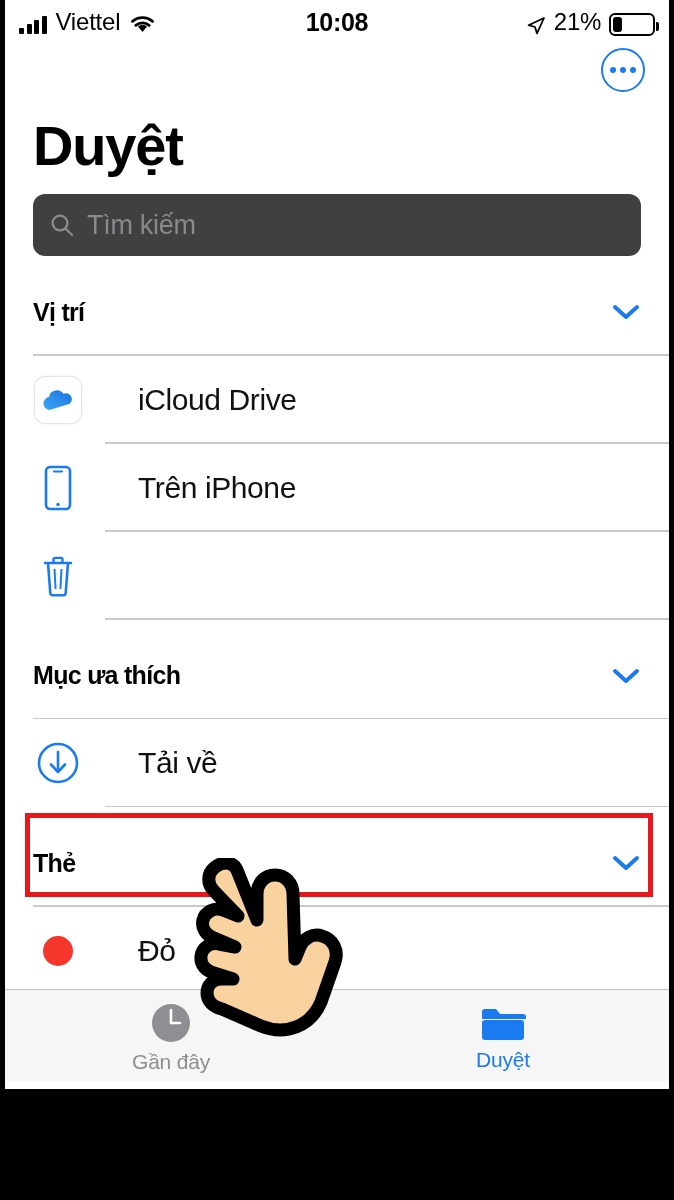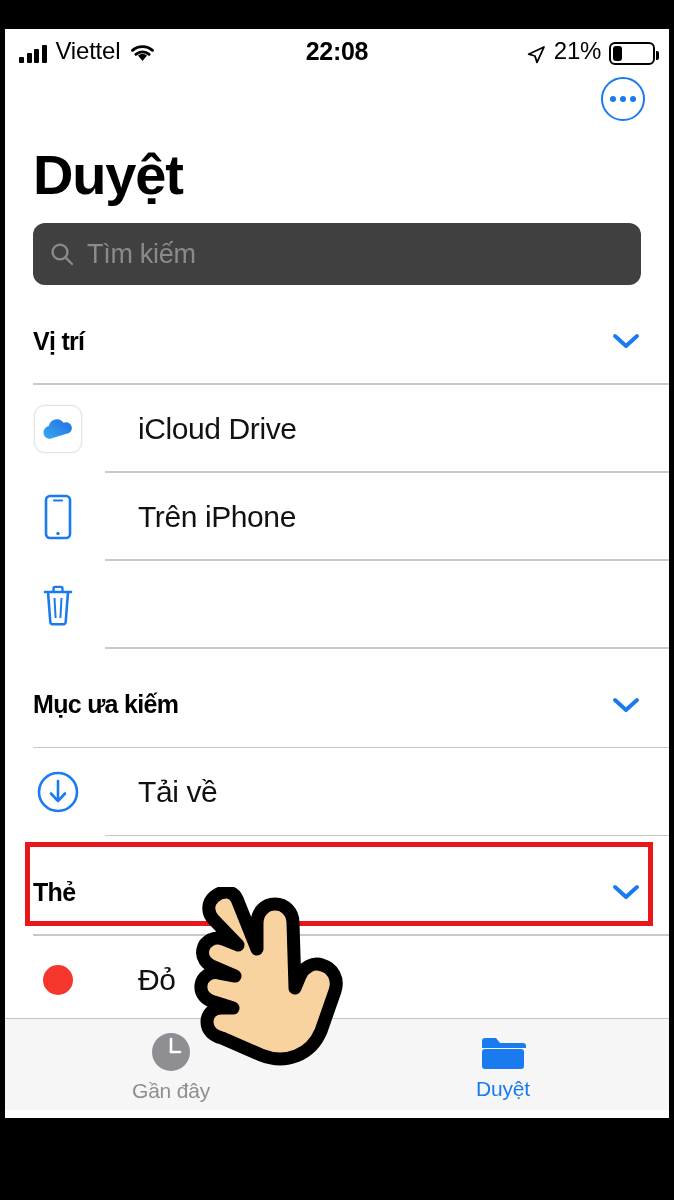--- a/index.html
+++ b/index.html
@@ -10,21 +10,20 @@
     overflow:hidden;
   }
   #screen {
     position:relative;
     width:674px; height:1097px;
     background:#ffffff;
     border-left:5px solid #000;
     border-right:5px solid #000;
     border-bottom:8px solid #000;
     overflow:hidden;
-    margin-top:29px;
   }
 
   
   .statusbar {
     position:relative;
     height:44px;
     display:flex; align-items:center;
     padding:0 14px;
     background:#fff;
   }
@@ -186,21 +185,21 @@
           <i></i>
       </div>
       <div class="carrier">Viettel</div>
       <svg class="wifi" viewBox="0 0 28 20">
         <path d="M14 18.4 L9.3 12.6 a7.6 7.6 0 0 1 9.4 0 Z" fill="#000"></path>
         <path d="M3.6 7.2 a16 16 0 0 1 20.8 0" stroke="#000" stroke-width="3" fill="none" stroke-linecap="round"></path>
         <path d="M7.1 11.3 a11 11 0 0 1 13.8 0" stroke="#000" stroke-width="3" fill="none" stroke-linecap="round"></path>
       </svg>
     </div>
 
-    <div class="sb-time">22:08</div>
+    <div class="sb-time">10:08</div>
 
     <div class="sb-right">
       <svg class="loc-arrow" viewBox="0 0 20 20">
         <path d="M18 2 L2.6 9.2 L9 11 L11 17.4 Z" fill="none" stroke="#000" stroke-width="1.8" stroke-linejoin="round"></path>
       </svg>
       <div class="batt-pct">21%</div>
       <div class="batt">
         <div class="batt-fill" id="battery-fill" style="width: 8.6px;"></div>
       </div>
     </div>
@@ -277,21 +276,21 @@
           </svg>
         </div>
         <div class="row-sep"></div>
       </div>
 
     </div>
   </div>
 
   <div class="section">
     <div class="section-header">
-      <div class="section-title">Mục ưa kiếm</div>
+      <div class="section-title">Mục ưa thích</div>
       <svg class="chev" viewBox="0 0 30 20">
         <path d="M4 5 L15 15 L26 5" fill="none" stroke="#1a7bf0" stroke-width="4" stroke-linecap="round" stroke-linejoin="round"></path>
       </svg>
     </div>
     <div class="hairline-top"></div>
     <div class="rows">
       <div class="row">
         <div class="row-icon">
           <svg width="44" height="44" viewBox="0 0 44 44">
             <circle cx="22" cy="22" r="19" fill="none" stroke="#1a7bf0" stroke-width="2.6"></circle>

